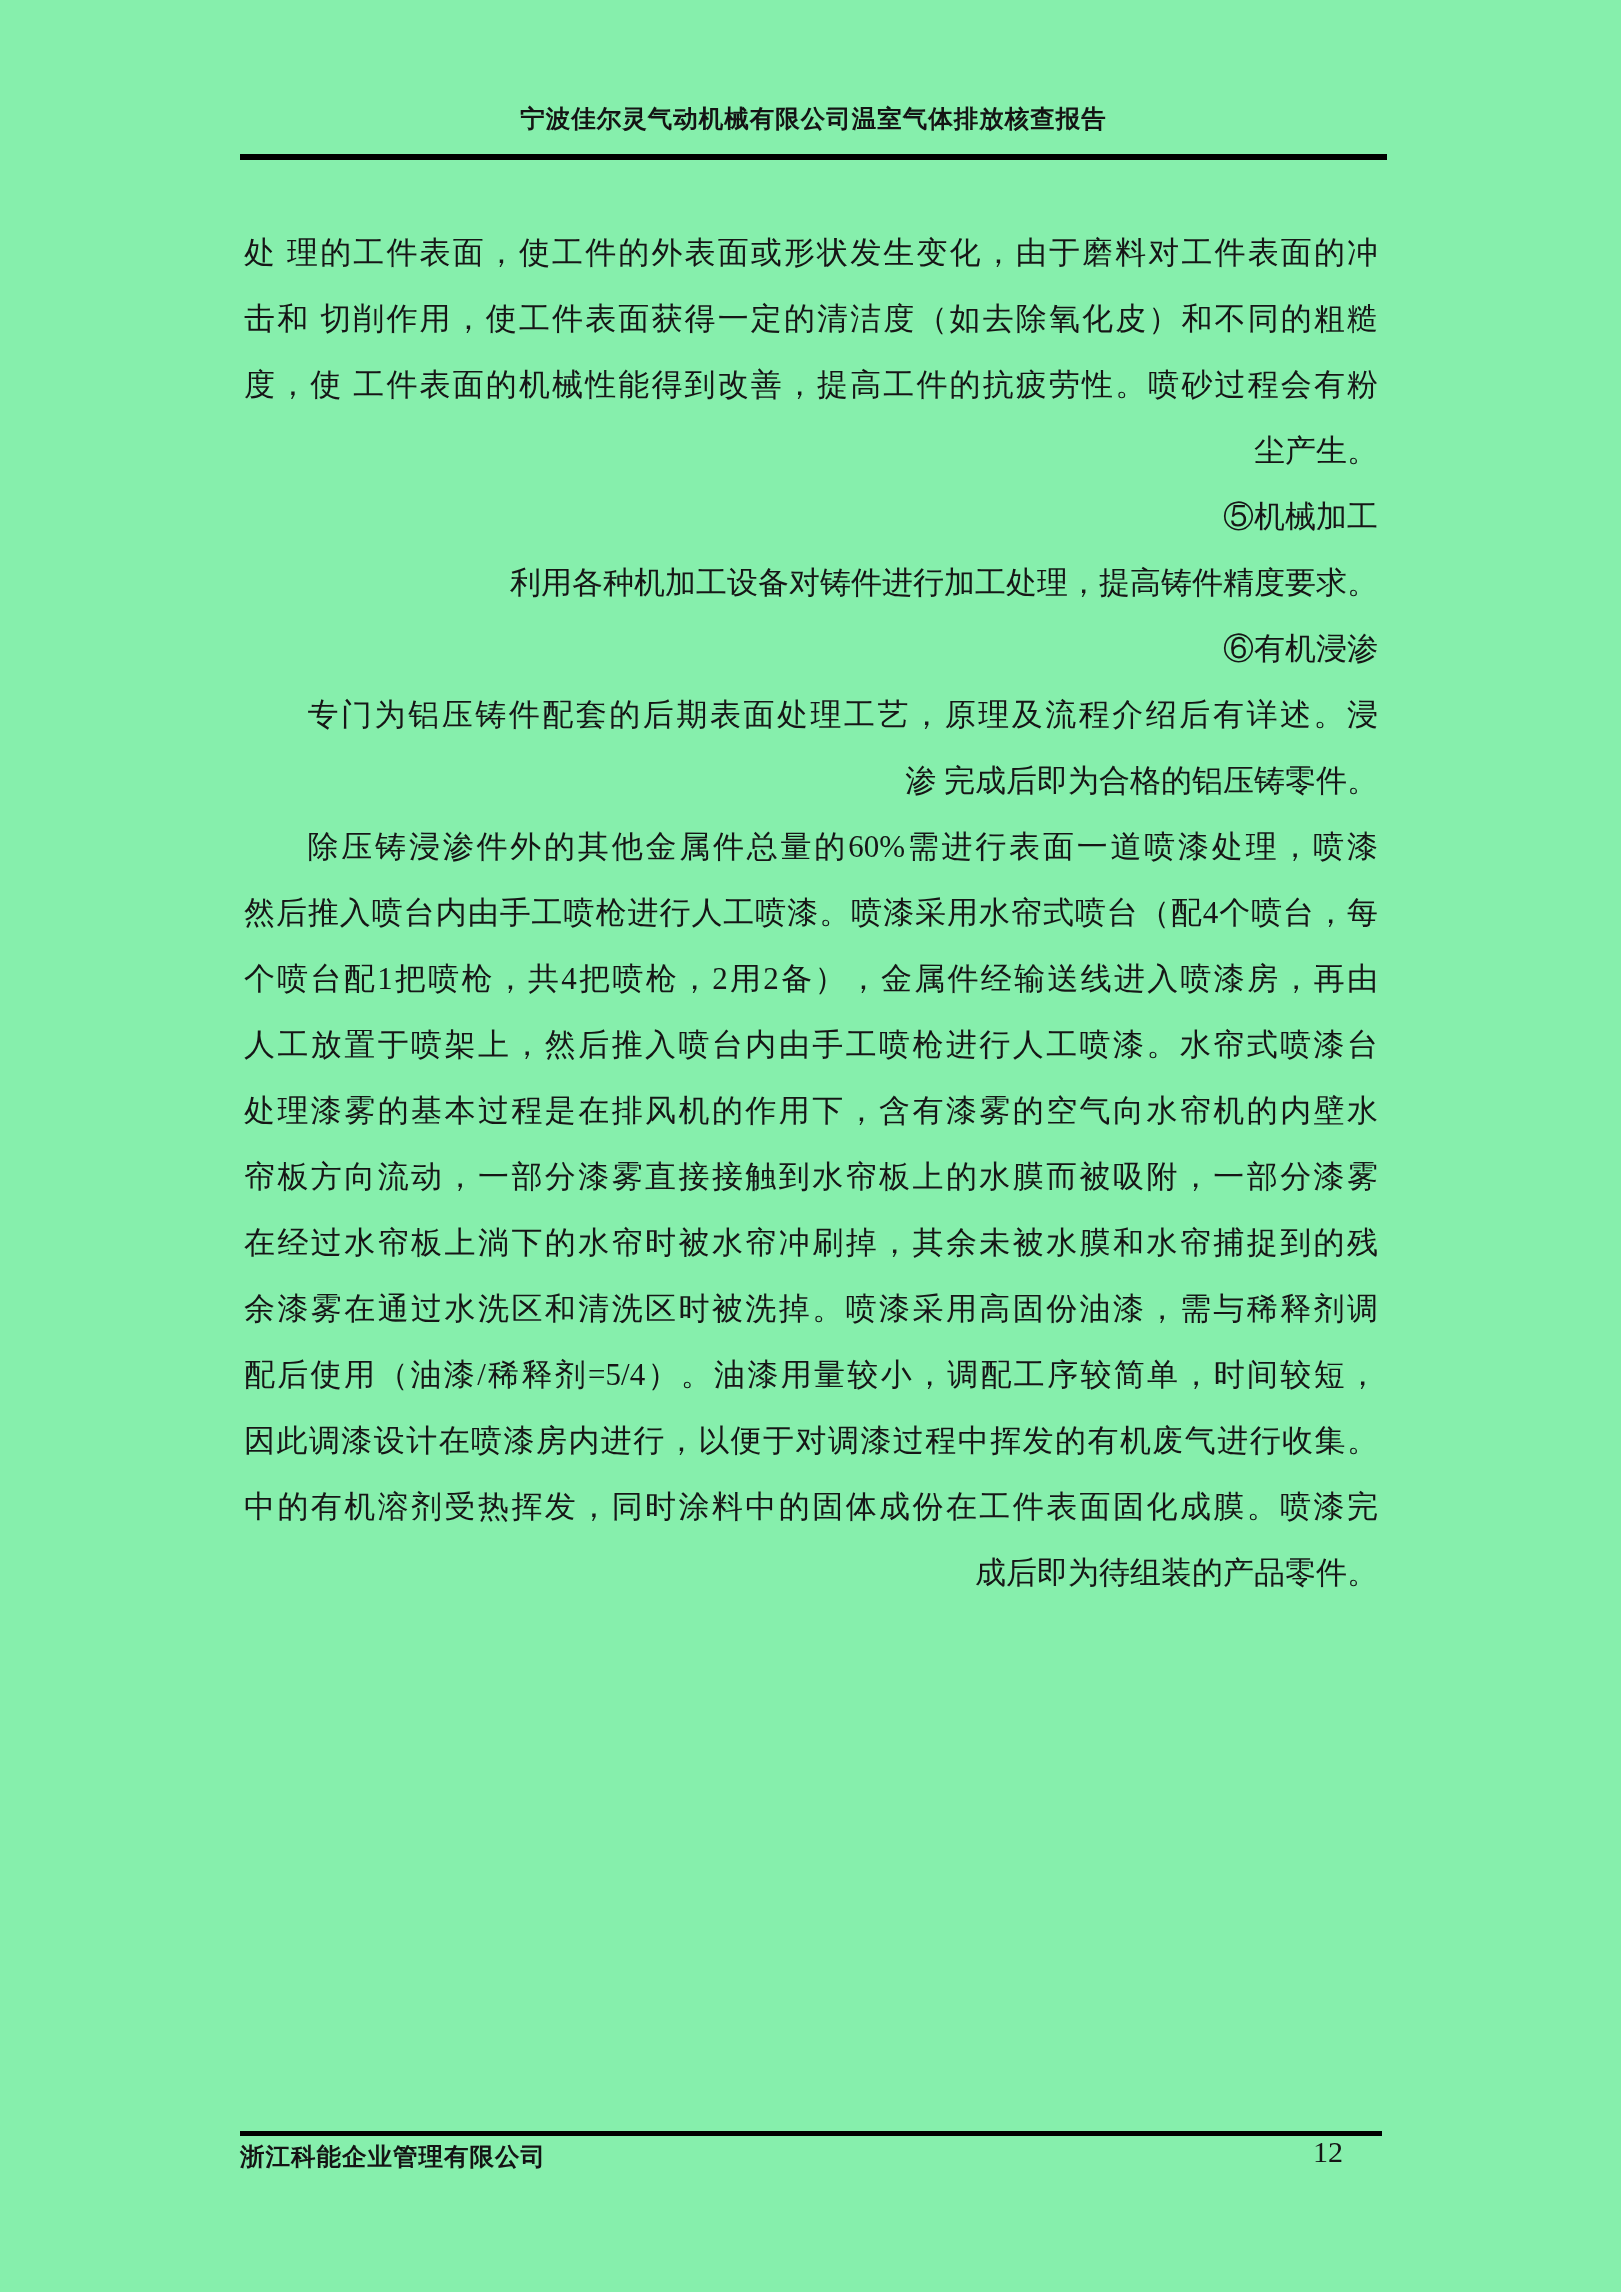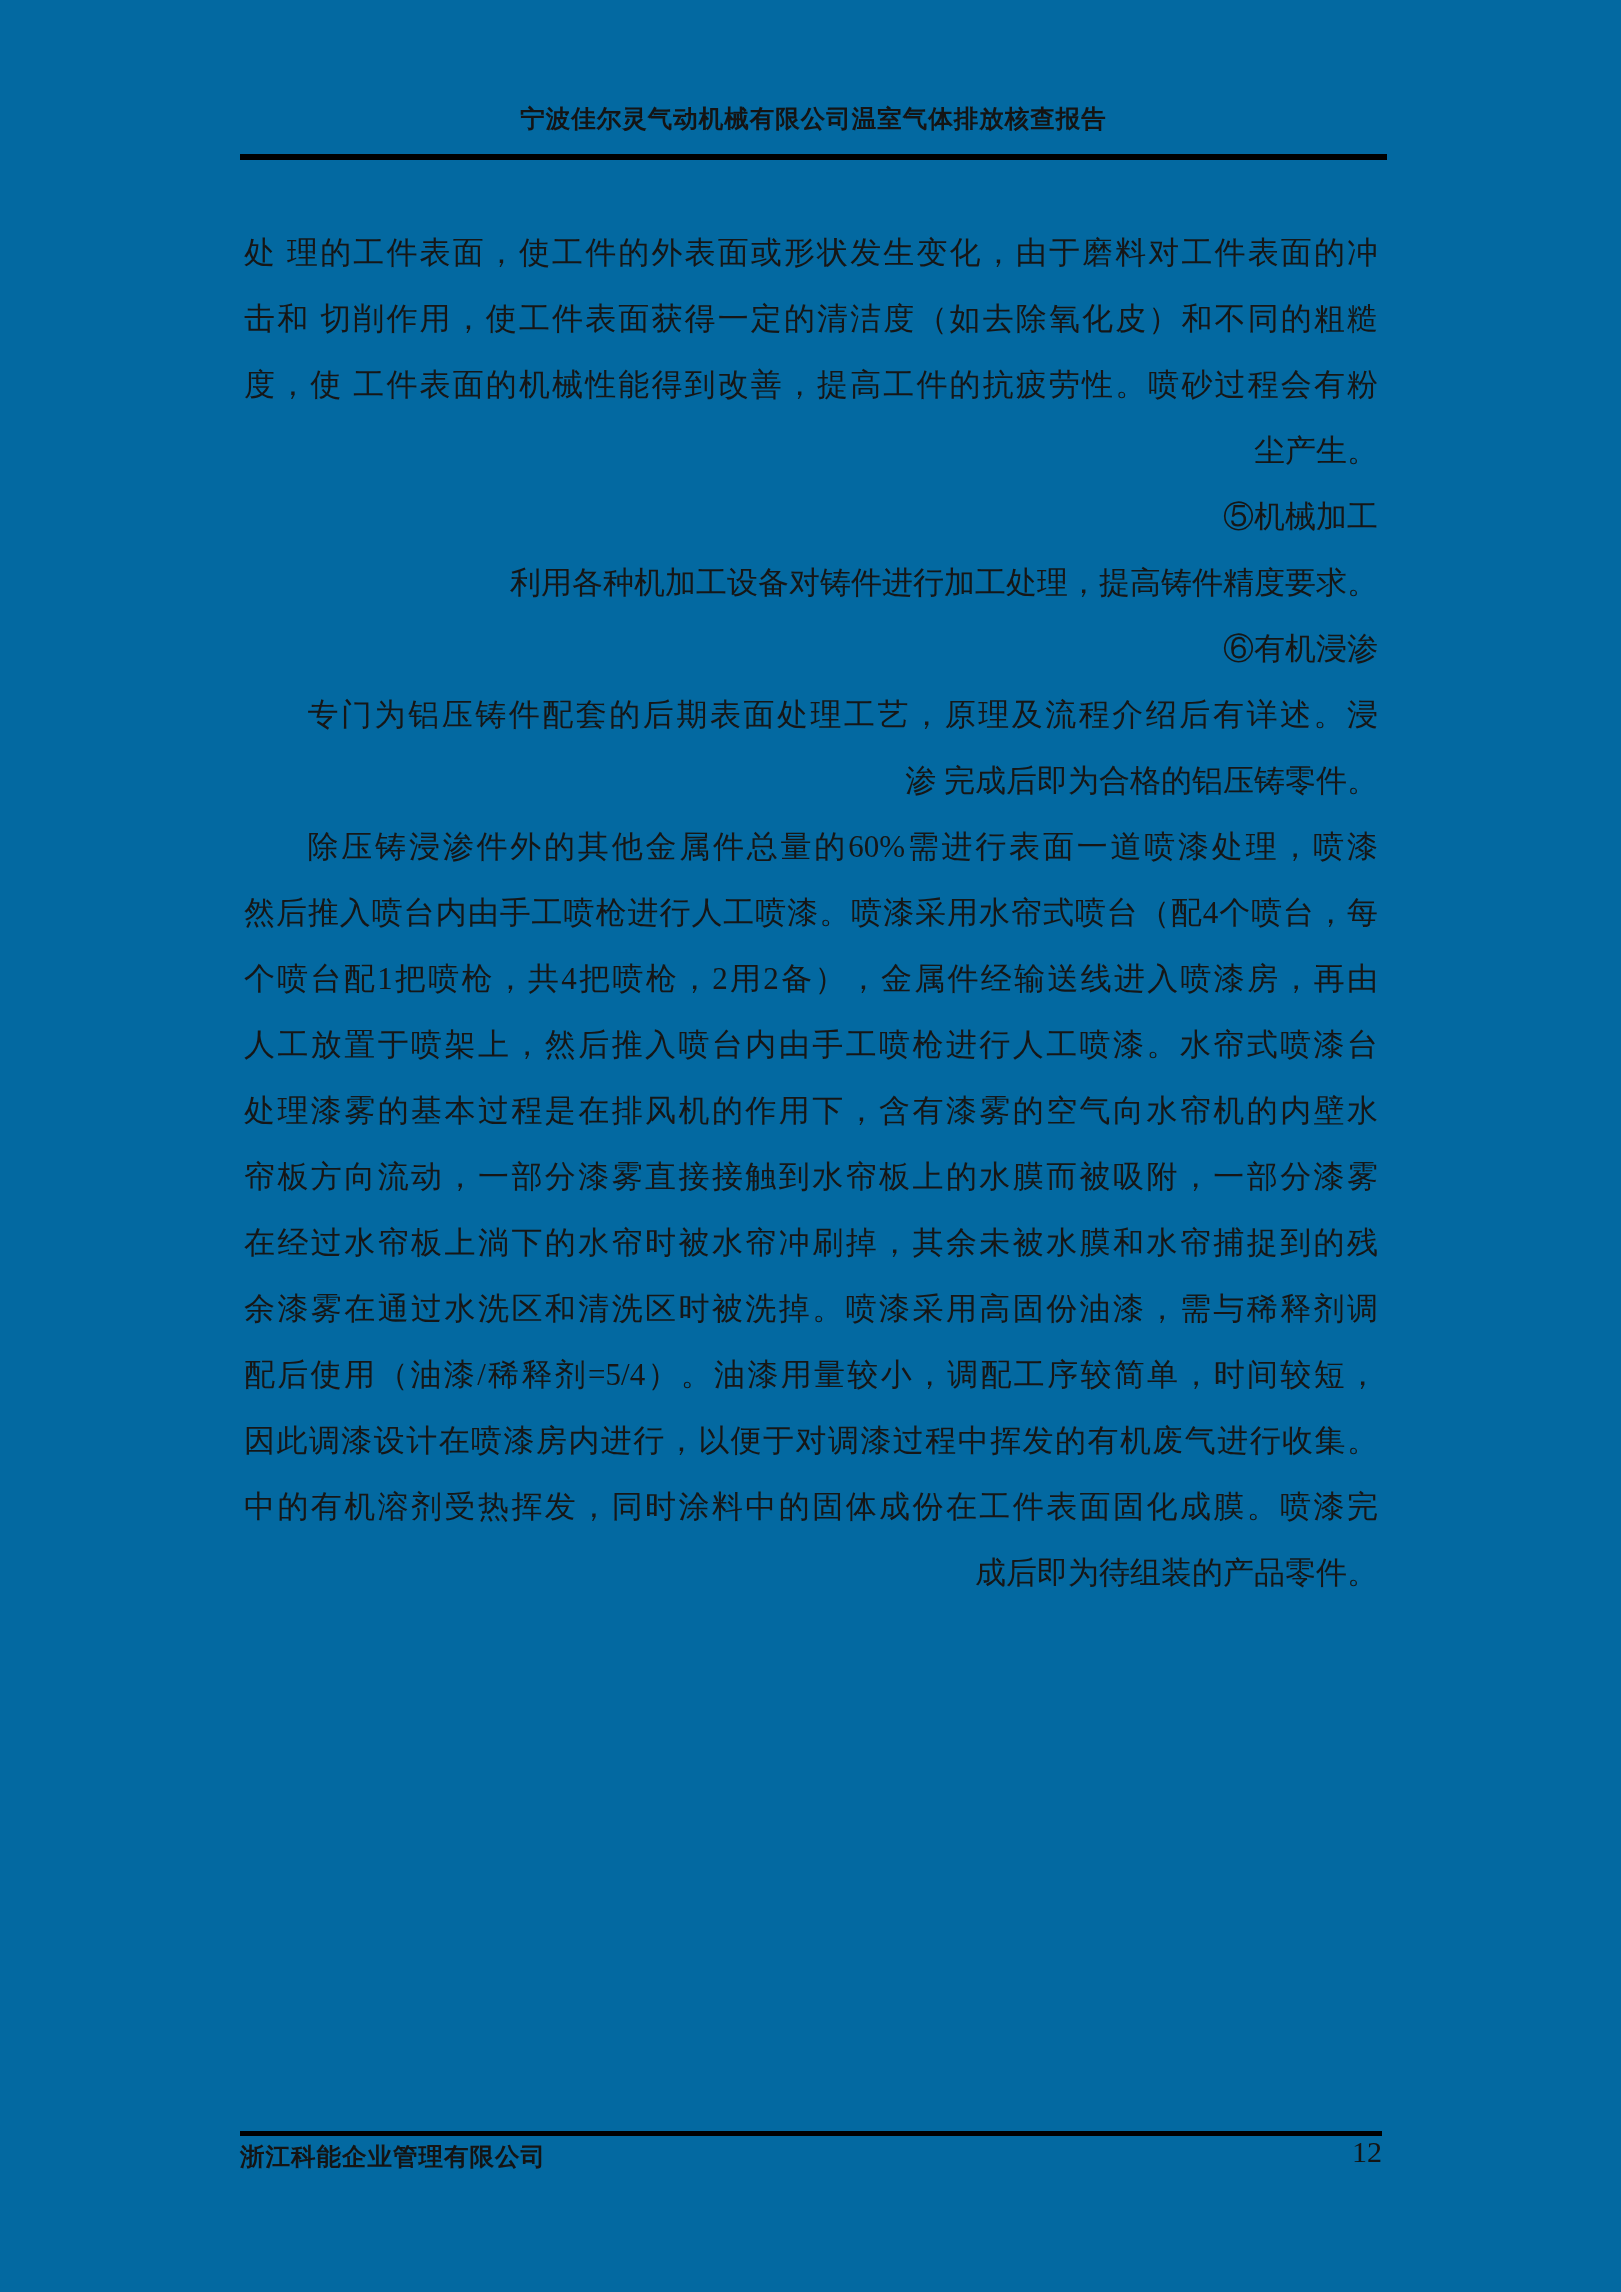--- a/index.html
+++ b/index.html
@@ -4,21 +4,21 @@
 <style>
   html, body {
     margin: 0;
     padding: 0;
     background: #ffffff;
   }
   .page {
     position: relative;
     width: 1621px;
     height: 2293px;
-    background: #0369a1;
+    background: #86efac;
     overflow: hidden;
     font-family: "Liberation Serif", serif;
     color: #1c1c1c;
     text-decoration: underline;
   }
   
   .header-title {
     position: absolute;
     top: 102px;
     left: 240px;
@@ -83,21 +83,21 @@
     font-size: 24.5px;
     font-weight: 700;
     letter-spacing: 1px;
     color: #141414;
   }
   .page-number {
     position: absolute;
     top: 2135px;
     left: 1313px;
     width: 69px;
-    text-align: right;
+    text-align: left;
     font-family: "Liberation Serif", serif;
     font-size: 30px;
     color: #141414;
   }
 </style>
 </head>
 <body>
 
 <div class="page">
 

